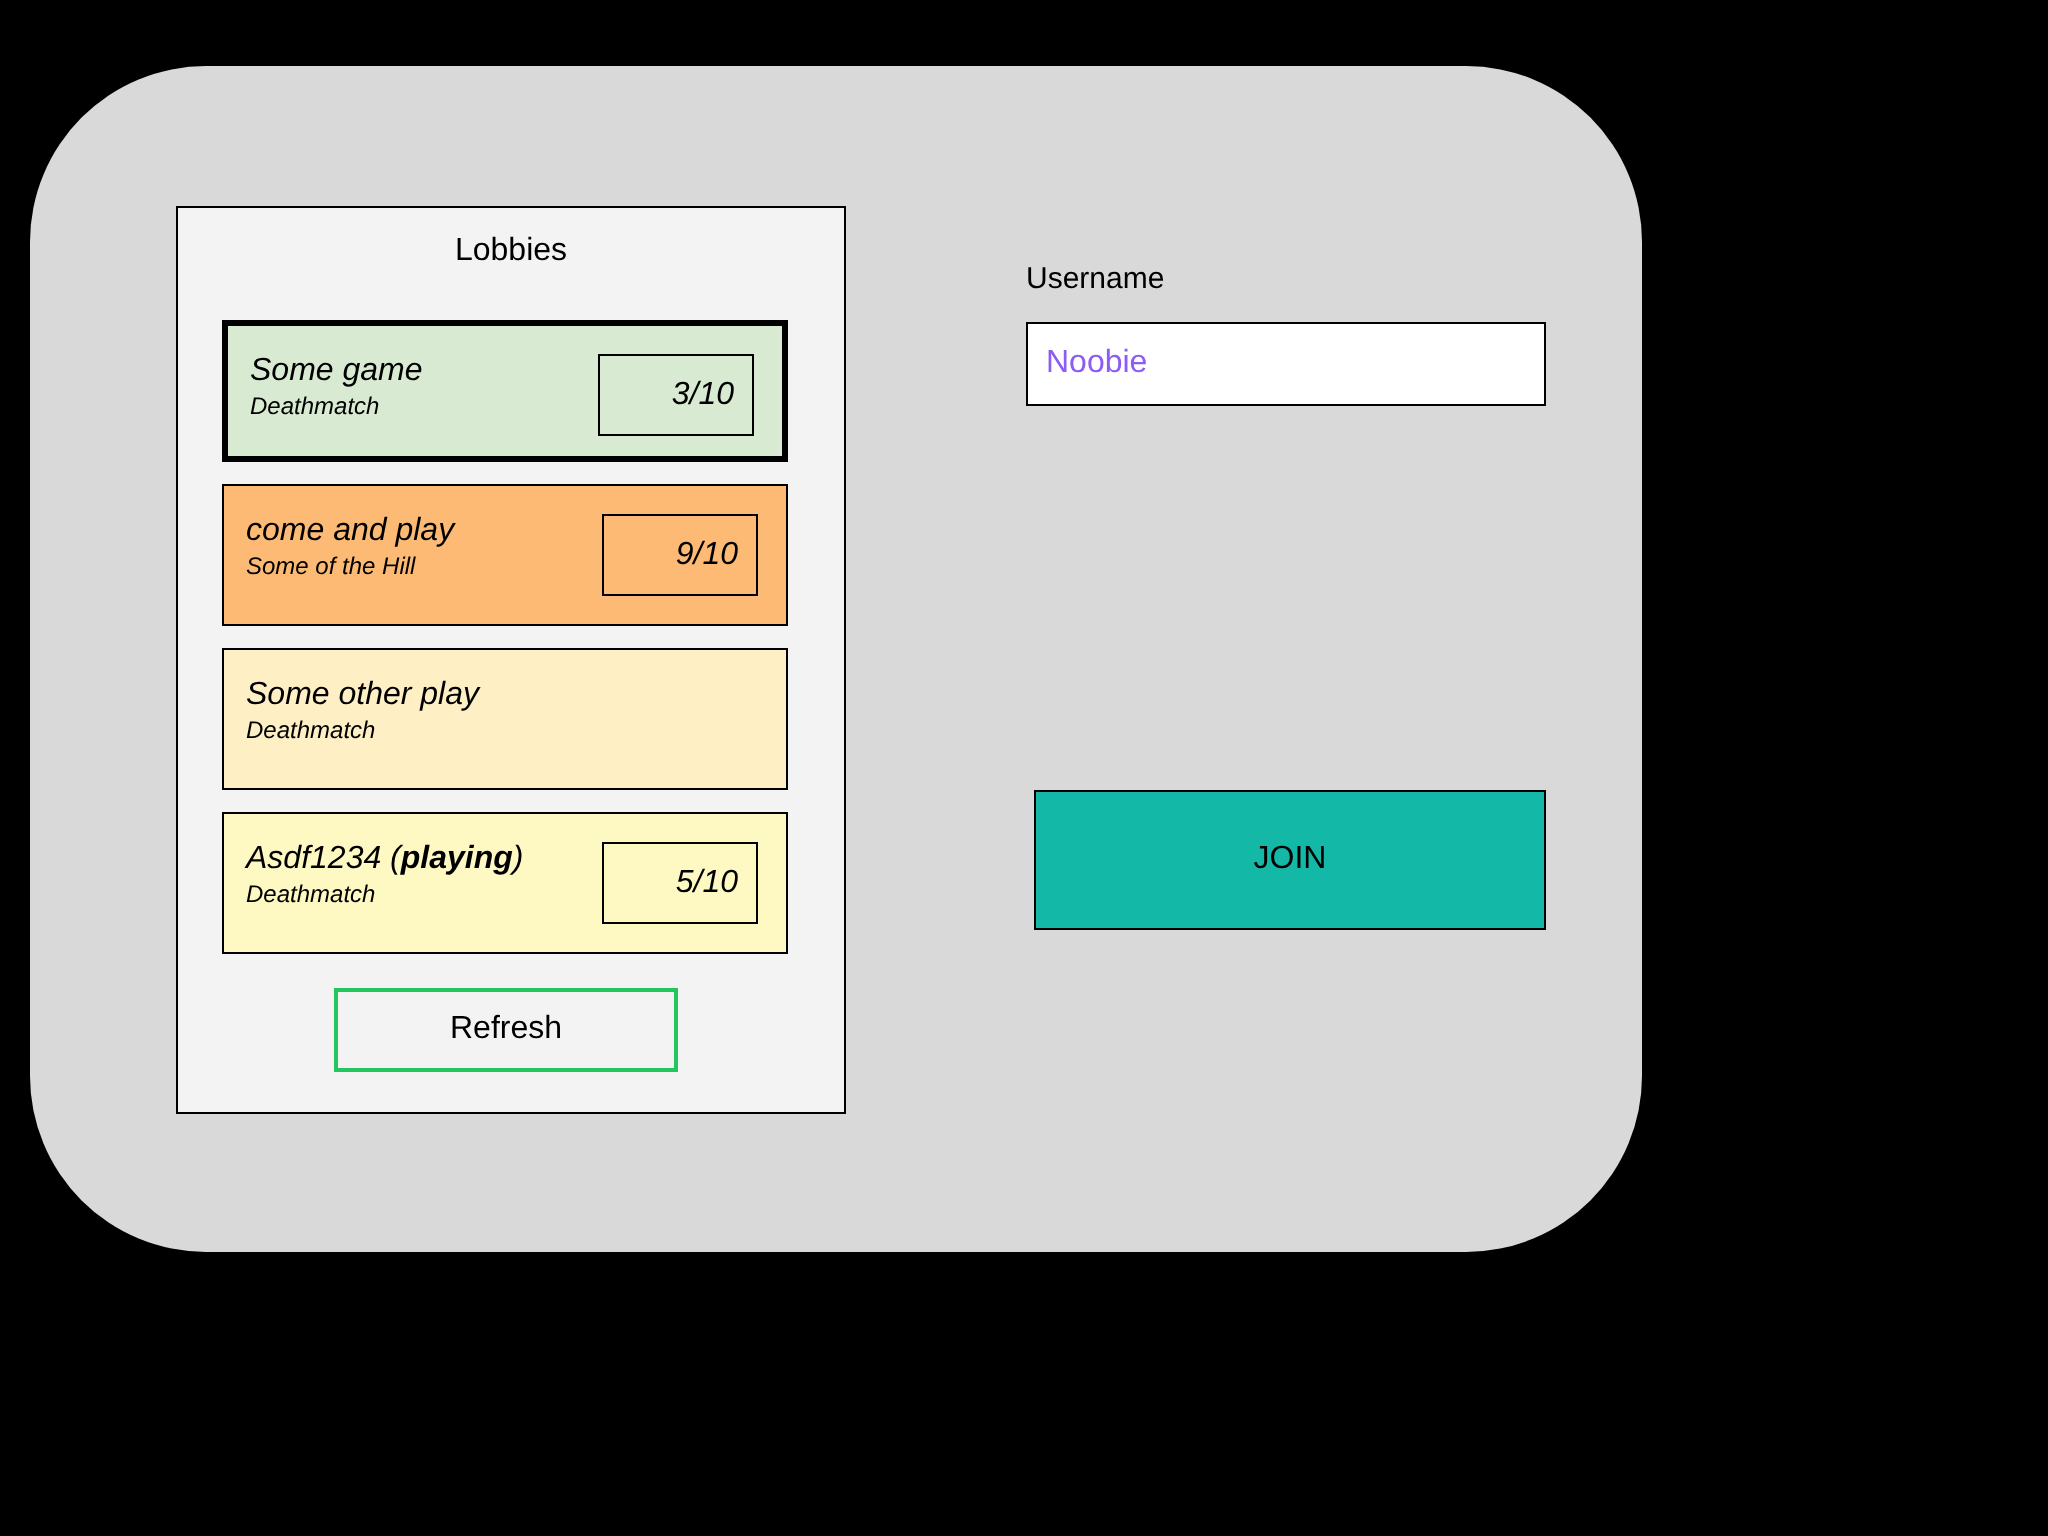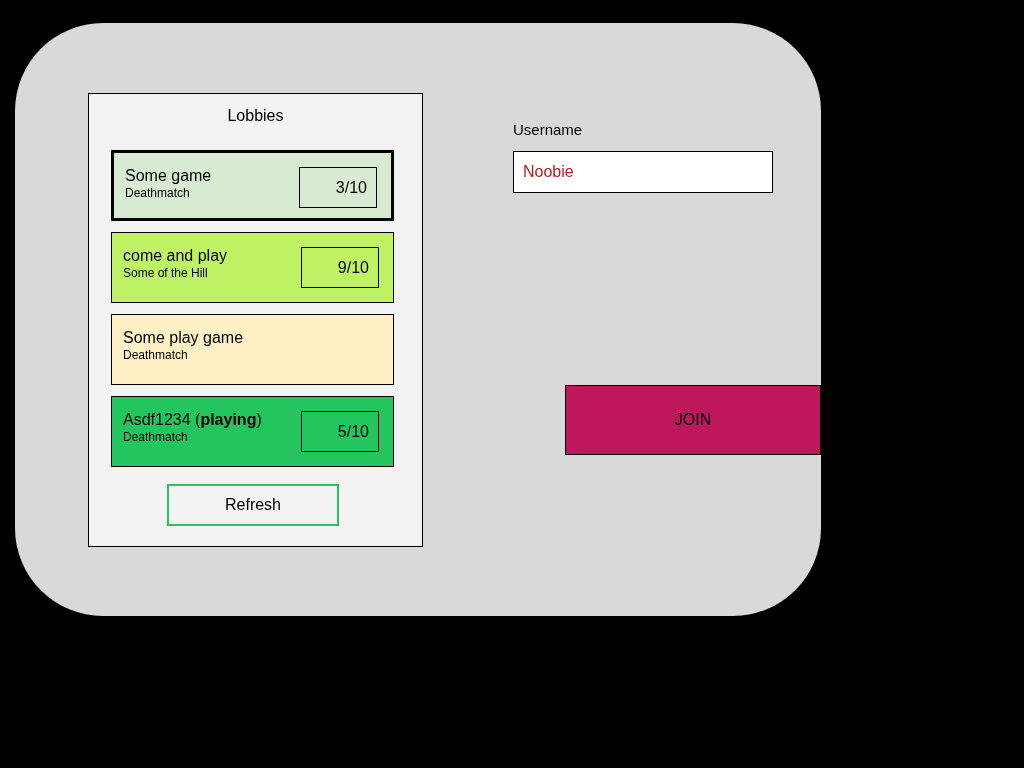--- a/index.html
+++ b/index.html
@@ -13,21 +13,21 @@
     overflow: hidden;
   }
   .screen {
     position: relative;
     width: 1024px;
     height: 768px;
   }
   .window {
     position: absolute;
     left: 15px;
-    top: 23px;
+    top: 33px;
     width: 806px;
     height: 593px;
     border-radius: 88px;
   }
   
   .lobbies-panel {
     position: absolute;
     left: 73px;  
     top: 70px;   
     width: 335px;
@@ -50,20 +50,21 @@
     top: 56px;
     width: 283px;
   }
   .lobby-item {
     position: relative;
     height: 71px;
     box-sizing: border-box;
     border: 1px solid #000;
     margin-bottom: 11px;
     cursor: pointer;
+    font-style: italic;
   }
   .lobby-item.selected {
     border-width: 3px;
   }
   .lobby-text {
     position: absolute;
     left: 11px;
     top: 13px;
   }
   .lobby-title-line {
@@ -118,21 +119,21 @@
     position: absolute;
     left: 498px;
     top: 128px;   
     width: 260px;
     height: 42px;
     box-sizing: border-box;
     border: 1px solid #000;
     padding: 0 0 0 9px;
     font-family: "Liberation Sans", sans-serif;
     font-size: 16px;
-    color: #b91c1c;
+    color: #8b5cf6;
     outline: none;
   }
   .action-button {
     position: absolute;
     left: 502px;  
     width: 256px;
     height: 70px;
     box-sizing: border-box;
     border: 1px solid #000;
     display: flex;
@@ -156,48 +157,48 @@
       <div class="lobby-list">
 
         <div class="lobby-item selected" style="background-color: rgb(217, 234, 211);">
           <div class="lobby-text">
             <div class="lobby-title-line"><span>Some game</span><b></b><span></span></div>
             <div class="lobby-mode">Deathmatch</div>
           </div>
           <div class="lobby-count">3/10</div>
         </div>
 
-        <div class="lobby-item" style="background-color: #bef264;">
+        <div class="lobby-item" style="background-color: #fdba74;">
           <div class="lobby-text">
             <div class="lobby-title-line"><span>come and play</span><b></b><span></span></div>
             <div class="lobby-mode">Some of the Hill</div>
           </div>
           <div class="lobby-count">9/10</div>
         </div>
 
         <div class="lobby-item" style="background-color: rgb(255, 239, 197);">
           <div class="lobby-text">
-            <div class="lobby-title-line"><span>Some play game</span><b></b><span></span></div>
+            <div class="lobby-title-line"><span>Some other play</span><b></b><span></span></div>
             <div class="lobby-mode">Deathmatch</div>
           </div>
         </div>
 
-        <div class="lobby-item" style="background-color: #22c55e;">
+        <div class="lobby-item" style="background-color: #fef9c3;">
           <div class="lobby-text">
             <div class="lobby-title-line"><span>Asdf1234 (</span><b>playing</b><span>)</span></div>
             <div class="lobby-mode">Deathmatch</div>
           </div>
           <div class="lobby-count">5/10</div>
         </div>
 
       </div>
 
       <div class="refresh-button" style="background-color: rgb(243, 243, 243);">Refresh</div>
     </div>
 
     <div class="username-label">Username</div>
     <input class="username-input" type="text" value="Noobie" style="background-color: rgb(255, 255, 255);">
 
-    <div class="action-button join-button" style="background-color: #be185d; margin-left: 48px;">JOIN</div>
+    <div class="action-button join-button" style="background-color: #14b8a6;">JOIN</div>
 
 
   </div>
 </div>
 
 </body></html>

